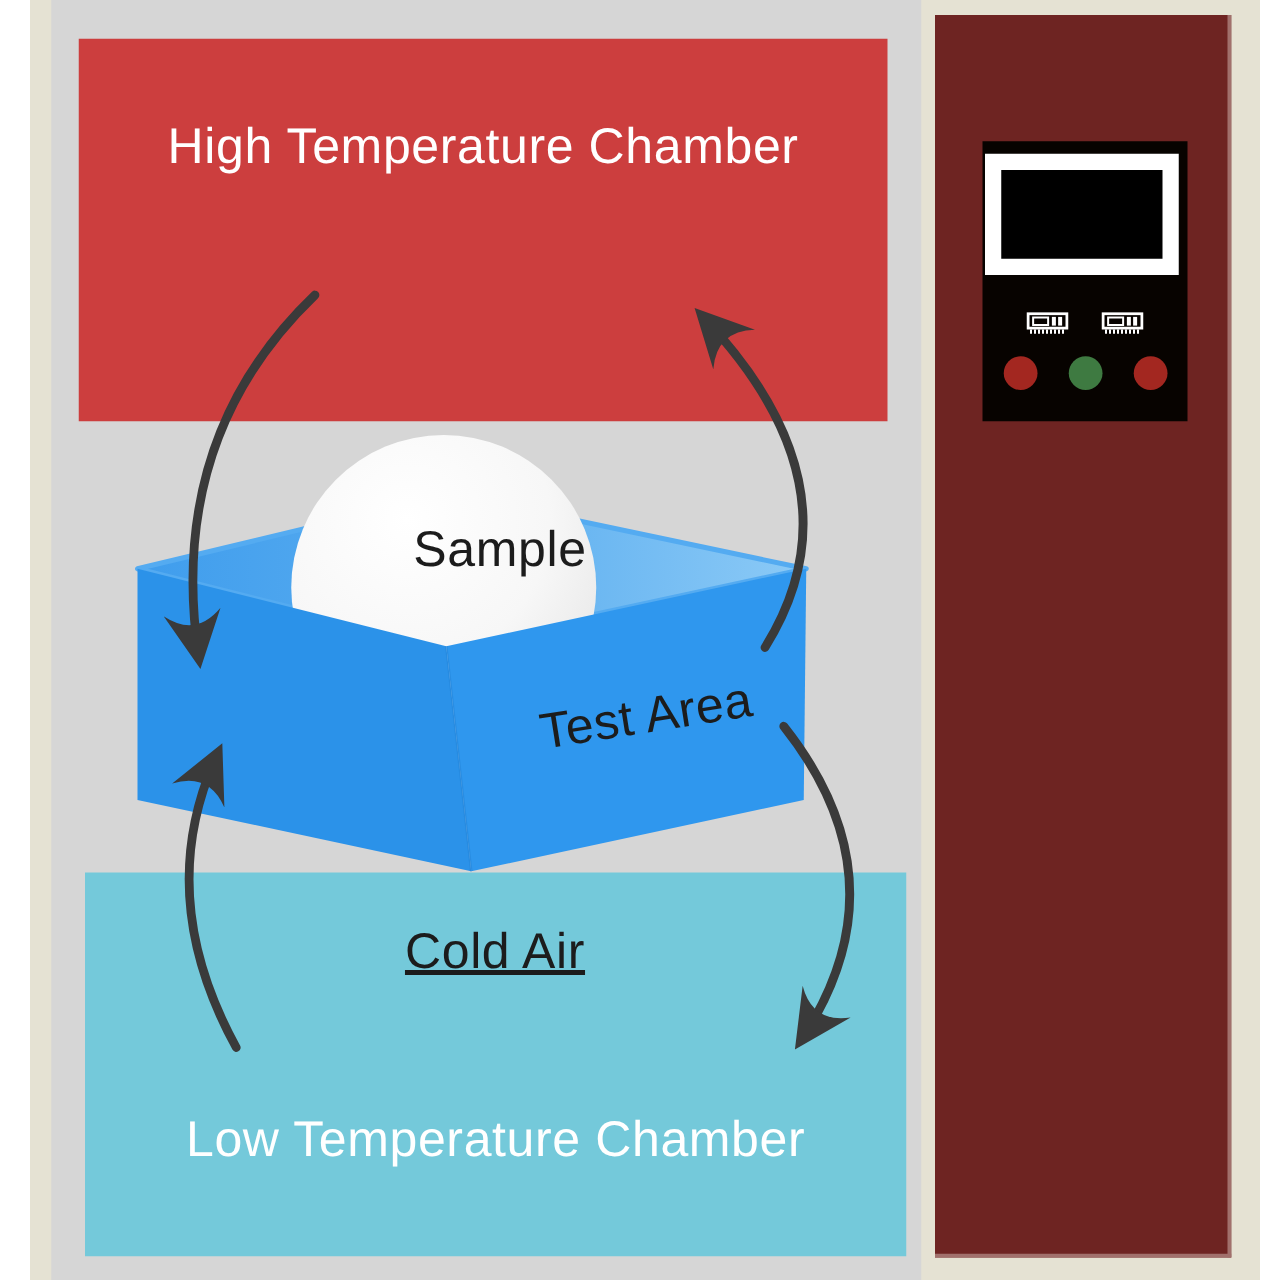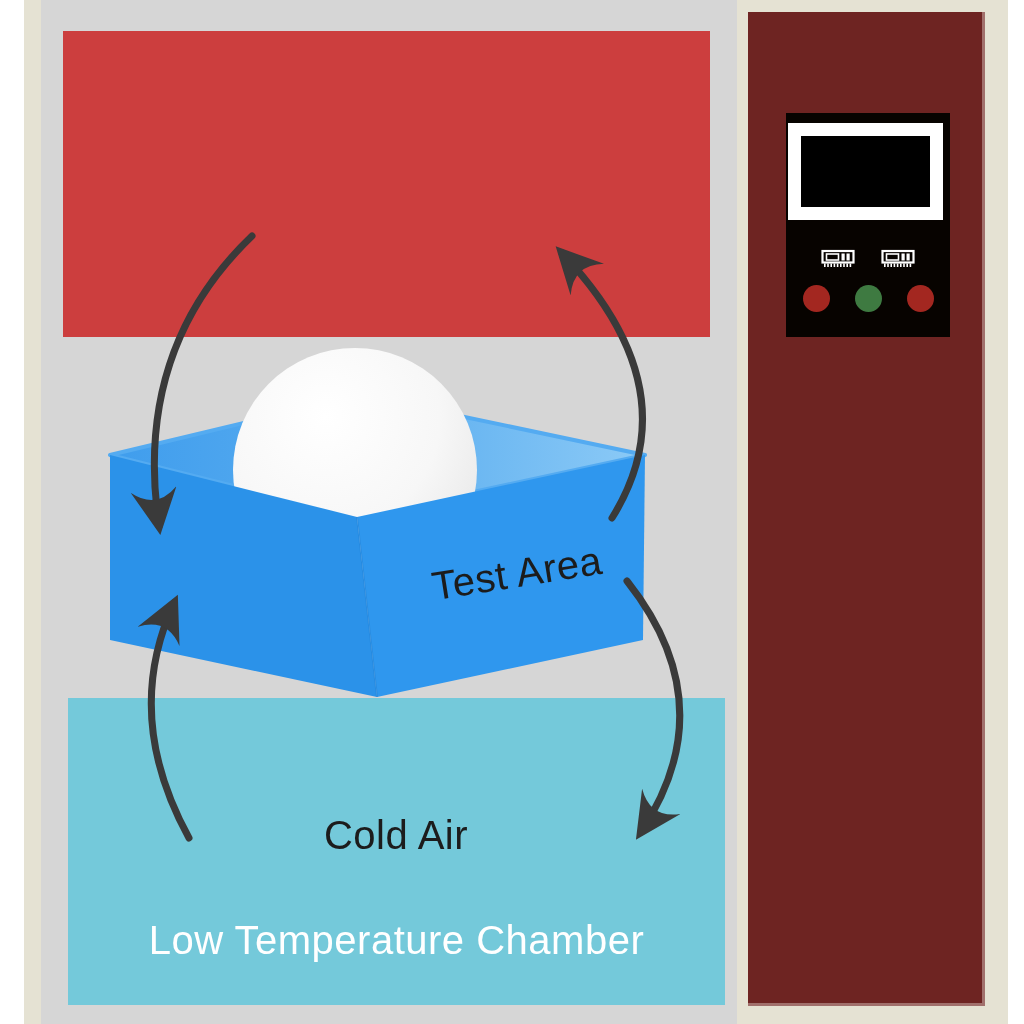--- a/index.html
+++ b/index.html
@@ -16,22 +16,22 @@
   .scene{position:absolute;left:0;top:0;width:1024px;height:1024px;pointer-events:none;}
   .label{
     position:absolute;font-size:40px;line-height:40px;letter-spacing:.5px;
     text-align:center;white-space:nowrap;color:var(--label-dark,#1c1c1c);
   }
   .label.light{color:var(--label-light,#ffffff);}
   .label-high{left:63px;top:97px;width:647px;}
   .label-hot{left:296px;top:233px;width:200px;}
   .label-sample{left:300px;top:420px;width:200px;}
   .label-test{left:417px;top:553px;width:200px;transform:rotate(-9deg);}
-  .label-cold{left:296px;top:815px;width:200px;}
-  .label-low{left:68px;top:920px;width:657px;}
+  .label-cold{left:296px;top:741px;width:200px;text-decoration:underline;}
+  .label-low{left:68px;top:892px;width:657px;}
   .tower{
     position:absolute;left:748px;top:12px;width:237px;height:994px;
     background:var(--tower,#6e2422);
     border-right:3px solid var(--tower-edge,#a1706c);
     border-bottom:3px solid var(--tower-edge,#a1706c);
     box-sizing:border-box;
   }
   .panel{position:absolute;left:38px;top:101px;width:164px;height:224px;background:var(--panel,#070300);}
   .screen-frame{position:absolute;left:2px;top:10px;width:155px;height:97px;background:var(--screen-frame,#ffffff);}
   .screen{position:absolute;left:13px;top:13px;right:13px;bottom:13px;background:var(--screen,#000000);}
@@ -75,20 +75,22 @@
     <polygon points="110,455 357,517 377,697 110,640" fill="#2b92e9"></polygon>
     <polygon points="357,517 645,455 643,640 377,697" fill="#2f97ee"></polygon>
     <path d="M357 517 L377 697" stroke="#2384d8" stroke-width="2" opacity="0.5" fill="none"></path>
 
     <path d="M252 236 Q133 350 159 526" fill="none" stroke="#3a3a3a" stroke-width="7" stroke-linecap="round" marker-end="url(#arrowhead)"></path>
     <path d="M189 838 Q122 716 174 603" fill="none" stroke="#3a3a3a" stroke-width="7" stroke-linecap="round" marker-end="url(#arrowhead)"></path>
     <path d="M612 518 Q692 390 562 253" fill="none" stroke="#3a3a3a" stroke-width="7" stroke-linecap="round" marker-end="url(#arrowhead)"></path>
     <path d="M627 581 Q725 705 641 832" fill="none" stroke="#3a3a3a" stroke-width="7" stroke-linecap="round" marker-end="url(#arrowhead)"></path>
   </svg>
 
+  <div class="label light label-high">High Temperature Chamber</div>
+  <div class="label label-sample">Sample</div>
   <div class="label label-test">Test Area</div>
   <div class="label label-cold">Cold Air</div>
   <div class="label light label-low">Low Temperature Chamber</div>
 
   <div class="tower">
     <div class="panel">
       <div class="screen-frame">
         <div class="screen"></div>
       </div>
       <div class="chips">

